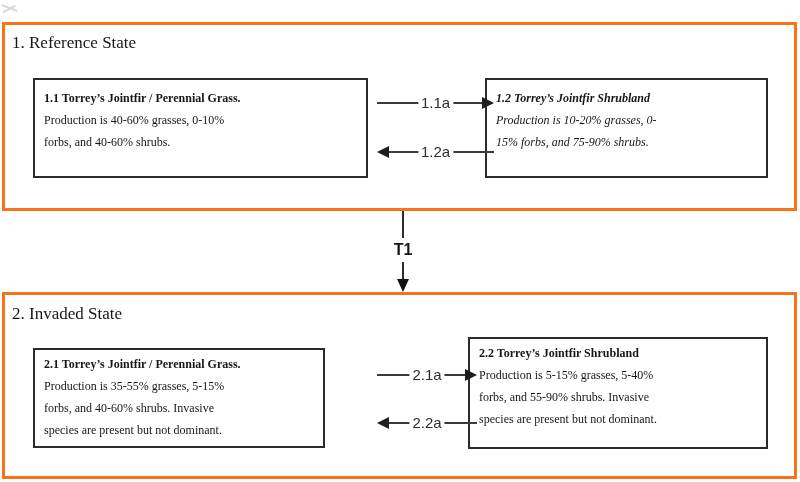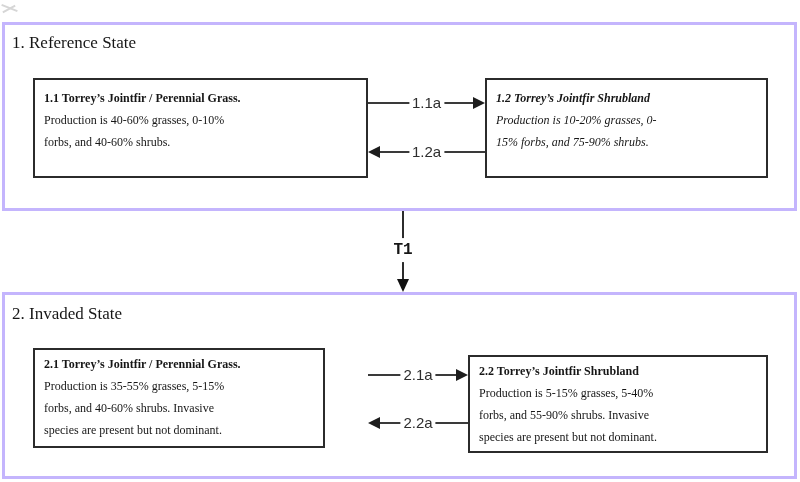--- a/index.html
+++ b/index.html
@@ -7,21 +7,21 @@
     position: relative;
     width: 800px;
     height: 482px;
     background: #ffffff;
     font-family: "Liberation Serif", serif;
     color: #161616;
     overflow: hidden;
   }
   .state-box {
     position: absolute;
-    border: 3px solid #c4b5fd;
+    border: 3px solid #f97316;
     background: #ffffff;
     box-sizing: border-box;
   }
   .state-box-1 { left: 2px; top: 22px; width: 795px; height: 189px; }
   .state-box-2 { left: 2px; top: 292px; width: 795px; height: 187px; }
   .state-title {
     position: absolute;
     font-size: 17px;
     line-height: 20px;
     color: #161616;
@@ -33,26 +33,26 @@
     position: absolute;
     border: 2px solid #2b2b2b;
     background: #ffffff;
     box-sizing: border-box;
     font-size: 12px;
     line-height: 22px;
   }
   .community-1-1 { left: 28px; top: 53px; width: 335px; height: 100px; padding: 7px 6px 0 9px; }
   .community-1-2 { left: 480px; top: 53px; width: 283px; height: 100px; padding: 7px 6px 0 9px; font-style: italic; }
   .community-2-1 { left: 28px; top: 53px; width: 292px; height: 100px; padding: 3px 4px 0 9px; }
-  .community-2-2 { left: 463px; top: 60px; width: 300px; height: 98px;  padding: 3px 20px 0 9px; }
+  .community-2-2 { left: 463px; top: 42px; width: 300px; height: 112px;  padding: 3px 20px 0 9px; }
   .community .heading { font-weight: bold; white-space: nowrap; }
   .community .body   { white-space: pre-line; }
 
   
-  .arrow-h { position: absolute; height: 14px; }
+  .arrow-h { position: absolute; height: 14px; margin-left: 9px; }
   .arrow-h .shaft { position: absolute; top: 6px; height: 2px; background: #3a3a3a; }
   .arrow-h.right .shaft { left: 0; right: 7px; }
   .arrow-h.left  .shaft { left: 7px; right: 0; }
   .arrow-h .head { position: absolute; top: 1px; width: 0; height: 0; }
   .arrow-h.right .head {
     right: 0;
     border-top: 6px solid transparent;
     border-bottom: 6px solid transparent;
     border-left: 12px solid #1d1d1d;
   }
@@ -86,21 +86,21 @@
     border-left: 6px solid transparent;
     border-right: 6px solid transparent;
     border-top: 13px solid #111111;
   }
   .arrow-v .alabel {
     position: absolute;
     left: 7px; top: 50%;
     transform: translate(-50%, -58%);
     background: #ffffff;
     padding: 3px 2px;
-    font-family: Liberation Mono, monospace;
+    font-family: Liberation Sans, sans-serif;
     font-weight: bold;
     font-size: 16px;
     color: #161616;
     white-space: nowrap;
   }
   .arrow-t1 { left: 396px; top: 211px; height: 81px; }
 
   
   .smudge { position: absolute; background: #d6d6d6; }
   .smudge-a { left: 1px; top: 7px; width: 17px; height: 2px; transform: rotate(22deg); }

